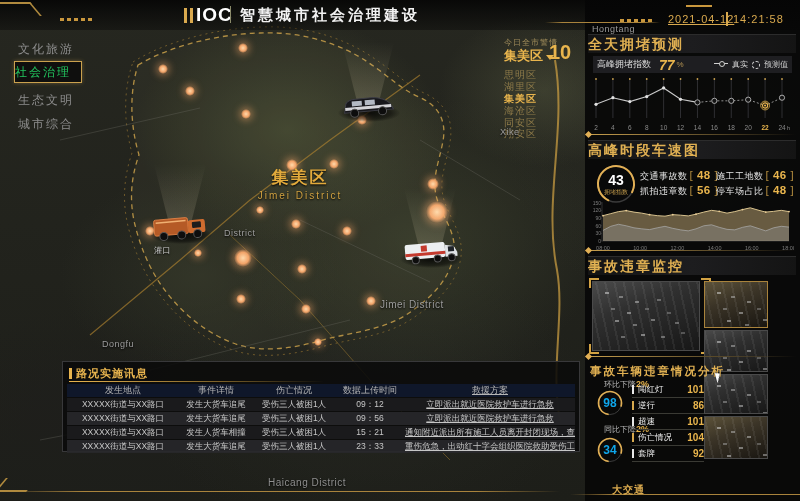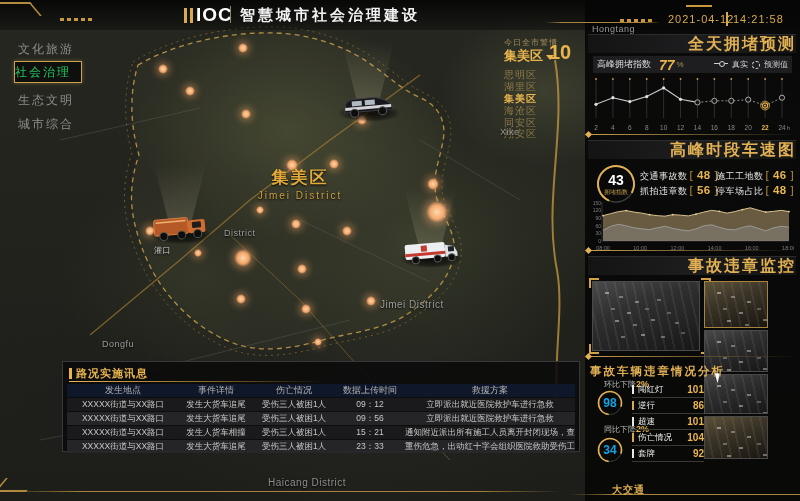--- a/index.html
+++ b/index.html
@@ -22,21 +22,21 @@
     background:rgba(8,8,8,.93);}
   #header-shade{position:absolute;left:0;top:0;width:800px;height:30px;
     background:linear-gradient(rgba(5,5,5,.9),rgba(5,5,5,.4));}
 
   
   .logo-bars i{display:inline-block;width:3px;height:15px;background:#d9a94e;margin-right:3px;vertical-align:middle;}
   #logo{left:184px;top:3px;font-size:19px;font-weight:bold;color:#fff;letter-spacing:1px;}
   #logo span{vertical-align:middle;}
   #hdr-div{left:230px;top:6px;width:1px;height:17px;background:#8a8a6a;}
   #app-title{left:240px;top:6px;font-size:15px;font-weight:bold;color:#f2f2f2;letter-spacing:3px;}
-  #hdr-date{left:668px;top:13px;font-size:11px;color:#d9a94e;letter-spacing:1px;}
+  #hdr-date{left:668px;top:13px;font-size:11px;color:#d9a94e;letter-spacing:1px;text-decoration:underline;}
   #hdr-bar{left:726px;top:12px;width:2px;height:14px;background:#d9a94e;}
   #hdr-time{left:733px;top:13px;font-size:11px;color:#d9a94e;letter-spacing:1px;}
   .dashrow i{display:inline-block;width:4px;height:3px;background:#c9973d;margin-right:3px;}
   #dash-l{left:60px;top:7px;} #dash-r{left:620px;top:8px;}
   .gold-line{background:linear-gradient(90deg,transparent,#a9833c 15%,#a9833c 85%,transparent);height:1px;}
   #hl1{left:545px;top:22px;width:115px;} #hl2{left:686px;top:5px;width:26px;background:#c9973d;height:2px;}
   #corner-tl{left:0;top:2px;width:34px;height:12px;border-top:2px solid #b08a3e;border-right:2px solid #b08a3e;transform:skewX(40deg);}
 
   
   .side-item{left:18px;font-size:12px;color:#8d8d8d;letter-spacing:2px;cursor:default;}
@@ -73,21 +73,21 @@
     clip-path:polygon(32% 100%,68% 100%,100% 0%,0% 0%);}
   .vshadow{position:absolute;bottom:0;left:0;width:62px;height:18px;border-radius:50%;
     background:radial-gradient(ellipse,rgba(0,0,0,.8) 0%,rgba(0,0,0,.45) 50%,transparent 72%);}
   .vehicle svg{position:absolute;bottom:4px;left:2px;transform:rotate(-5deg);}
   #veh-police{left:338px;top:48px;width:66px;height:74px;}
   #veh-fire{left:150px;top:168px;width:66px;height:76px;}
   #veh-amb{left:400px;top:200px;width:64px;height:68px;}
 
   
   .ptitle{left:588px;width:208px;height:18px;background:linear-gradient(90deg,#141414,#1d1d1f,#141414);
-    text-align:right;font-size:16px;font-weight:bold;color:#e0b052;line-height:18px;letter-spacing:2px;
+    text-align:left;font-size:14px;font-weight:bold;color:#e0b052;line-height:18px;letter-spacing:2px;
     border-top:1px solid #2c2c2c;}
   #pt1{top:34px;} #pt2{top:140px;} #pt3{top:256px;}
   #pt4{left:590px;top:362px;width:170px;text-align:left;background:none;border:none;font-size:11.5px;}
   .sep{left:586px;width:210px;height:1px;background:linear-gradient(90deg,#caa14e,#5a4a28 60%,transparent);}
   #sep1{top:134px;} #sep2{top:250px;} #sep3{top:356px;}
   .sep i{position:absolute;left:0;top:-2px;width:5px;height:5px;background:#e2b055;transform:rotate(45deg);}
 
   #metric-row{left:593px;top:56px;width:199px;height:17px;background:rgba(34,34,38,.85);
     display:flex;align-items:center;padding:0 4px;box-sizing:border-box;}
   #metric-label{font-size:9px;color:#ddd;}
@@ -155,21 +155,21 @@
   #tbl-tick{width:3px;height:11px;background:#e8b44e;margin-right:4px;}
   #tbl-title{font-size:11px;font-weight:bold;color:#e8b44e;letter-spacing:1px;}
   #tbl-underline{position:absolute;left:6px;top:19px;width:255px;height:1px;
     background:linear-gradient(90deg,#e8b44e,#7a5f28 60%,transparent);}
   .trow{position:absolute;left:4px;width:508px;height:13px;display:flex;align-items:center;}
   #thead{top:22px;background:#0f172a;}
   #thead .tc{font-size:9px;color:#b5b5b5;}
   .tr0{top:36px;background:rgba(28,28,30,.9);} .tr1{top:50px;background:rgba(40,40,43,.9);}
   .tr2{top:64px;background:rgba(28,28,30,.9);} .tr3{top:78px;background:rgba(40,40,43,.9);}
   .tc{font-size:8.5px;color:#c6c6c6;text-align:center;white-space:nowrap;overflow:hidden;}
-  .c0{width:112px;} .c1{width:74px;} .c2{width:82px;} .c3{width:70px;} .c4{width:170px;}
+  .c0{width:112px;} .c1{width:74px;} .c2{width:82px;} .c3{width:70px;} .c4{width:170px;text-decoration:underline;}
 
   
   #bb-line1{left:0;top:491px;width:560px;}
   #bb-line2{left:570px;top:494px;width:230px;background:linear-gradient(90deg,transparent,#a9833c 20%,#a9833c);}
   #bb-label{left:612px;top:483px;font-size:10px;font-weight:bold;color:#d9a94e;letter-spacing:1px;}
   #bb-dash{left:586px;top:492px;}
   #corner-bl{left:0px;top:478px;width:30px;height:12px;border-bottom:2px solid #b08a3e;border-left:2px solid #b08a3e;transform:skewX(-40deg);}
 </style>
 </head>
 <body>

